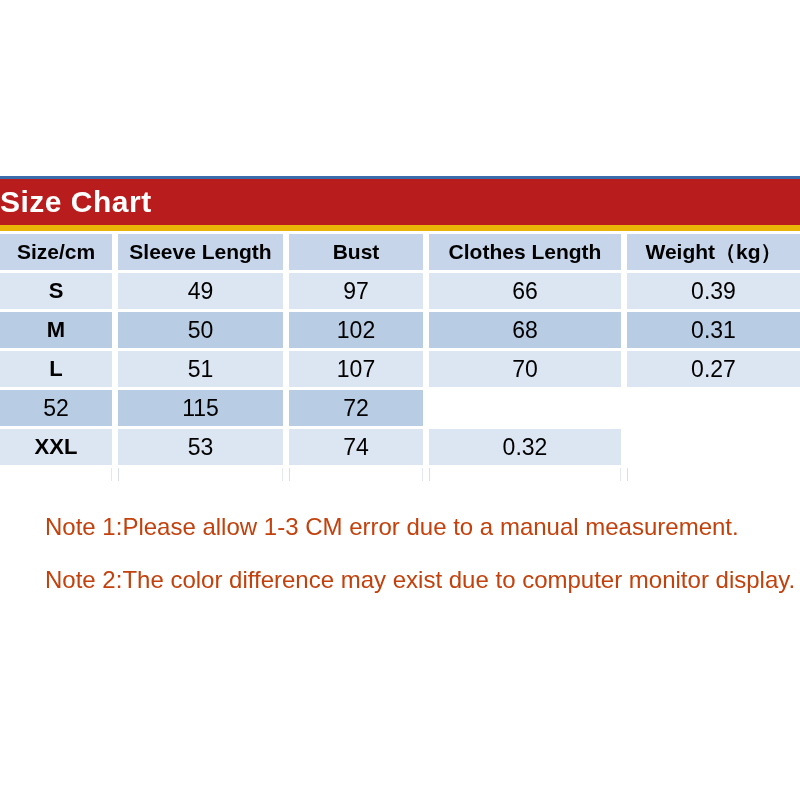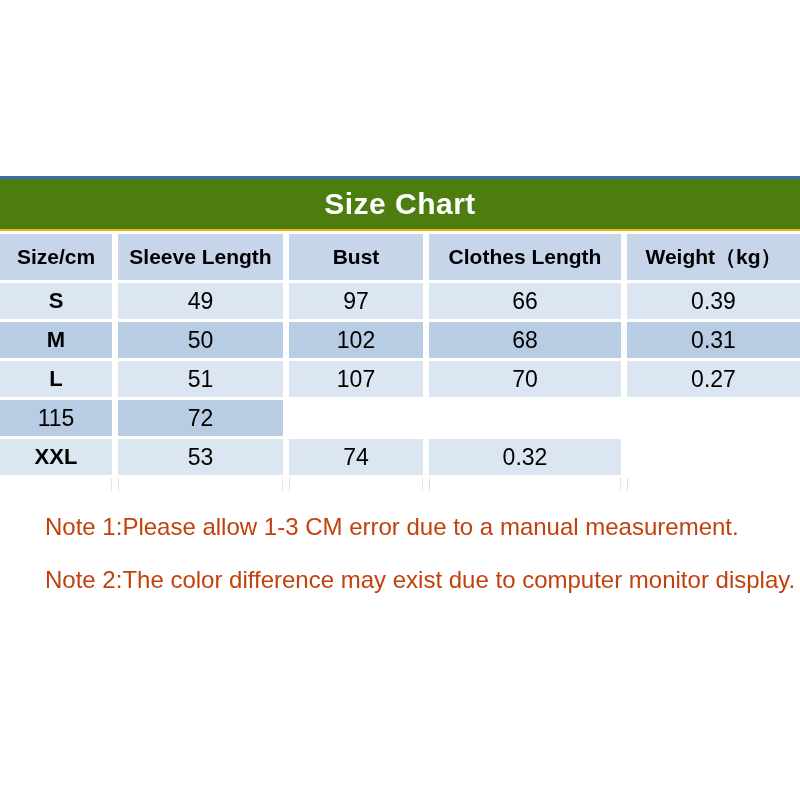--- a/index.html
+++ b/index.html
@@ -18,26 +18,26 @@
     overflow: hidden;
   }
 
   
   .title-band {
     position: absolute;
     left: 0;
     top: 176px;
     width: 800px;
     height: 55px;
-    background: #4d7c0f;
+    background: #b91c1c;
     border-top: 3px solid #3b6cab;
-    border-bottom: 2px solid #eab308;
+    border-bottom: 6px solid #eab308;
     display: flex;
     align-items: center;
-    justify-content: center;
+    justify-content: flex-start;
   }
   .title-band .title-text {
     color: #ffffff;
     font-weight: bold;
     font-size: 30px;
     letter-spacing: 0.5px;
   }
 
   
   .size-table {
@@ -53,21 +53,21 @@
     margin-bottom: 3px;
   }
   .cell {
     display: flex;
     align-items: center;
     justify-content: center;
     overflow: hidden;
     white-space: nowrap;
   }
   .header-row .cell {
-    height: 46px;
+    height: 36px;
     background: #c6d5ea;
     font-weight: bold;
     font-size: 21px;
   }
   .data-row .cell { height: 36px; font-size: 23px; }
   .data-row .size-cell { font-weight: bold; font-size: 22px; }
   .row-light .cell { background: #dce6f2; }
   .row-dark  .cell { background: #b8cce4; }
 
   
@@ -130,20 +130,21 @@
 
     <div class="t-row data-row row-light">
       <div class="cell size-cell">L</div>
       <div class="cell">51</div>
       <div class="cell">107</div>
       <div class="cell">70</div>
       <div class="cell">0.27</div>
     </div>
 
     <div class="t-row data-row row-dark">
+      <div class="cell">52</div>
       <div class="cell">115</div>
       <div class="cell">72</div>
     </div>
 
     <div class="t-row data-row row-light">
       <div class="cell size-cell">XXL</div>
       <div class="cell">53</div>
       <div class="cell">74</div>
       <div class="cell">0.32</div>
     </div>

